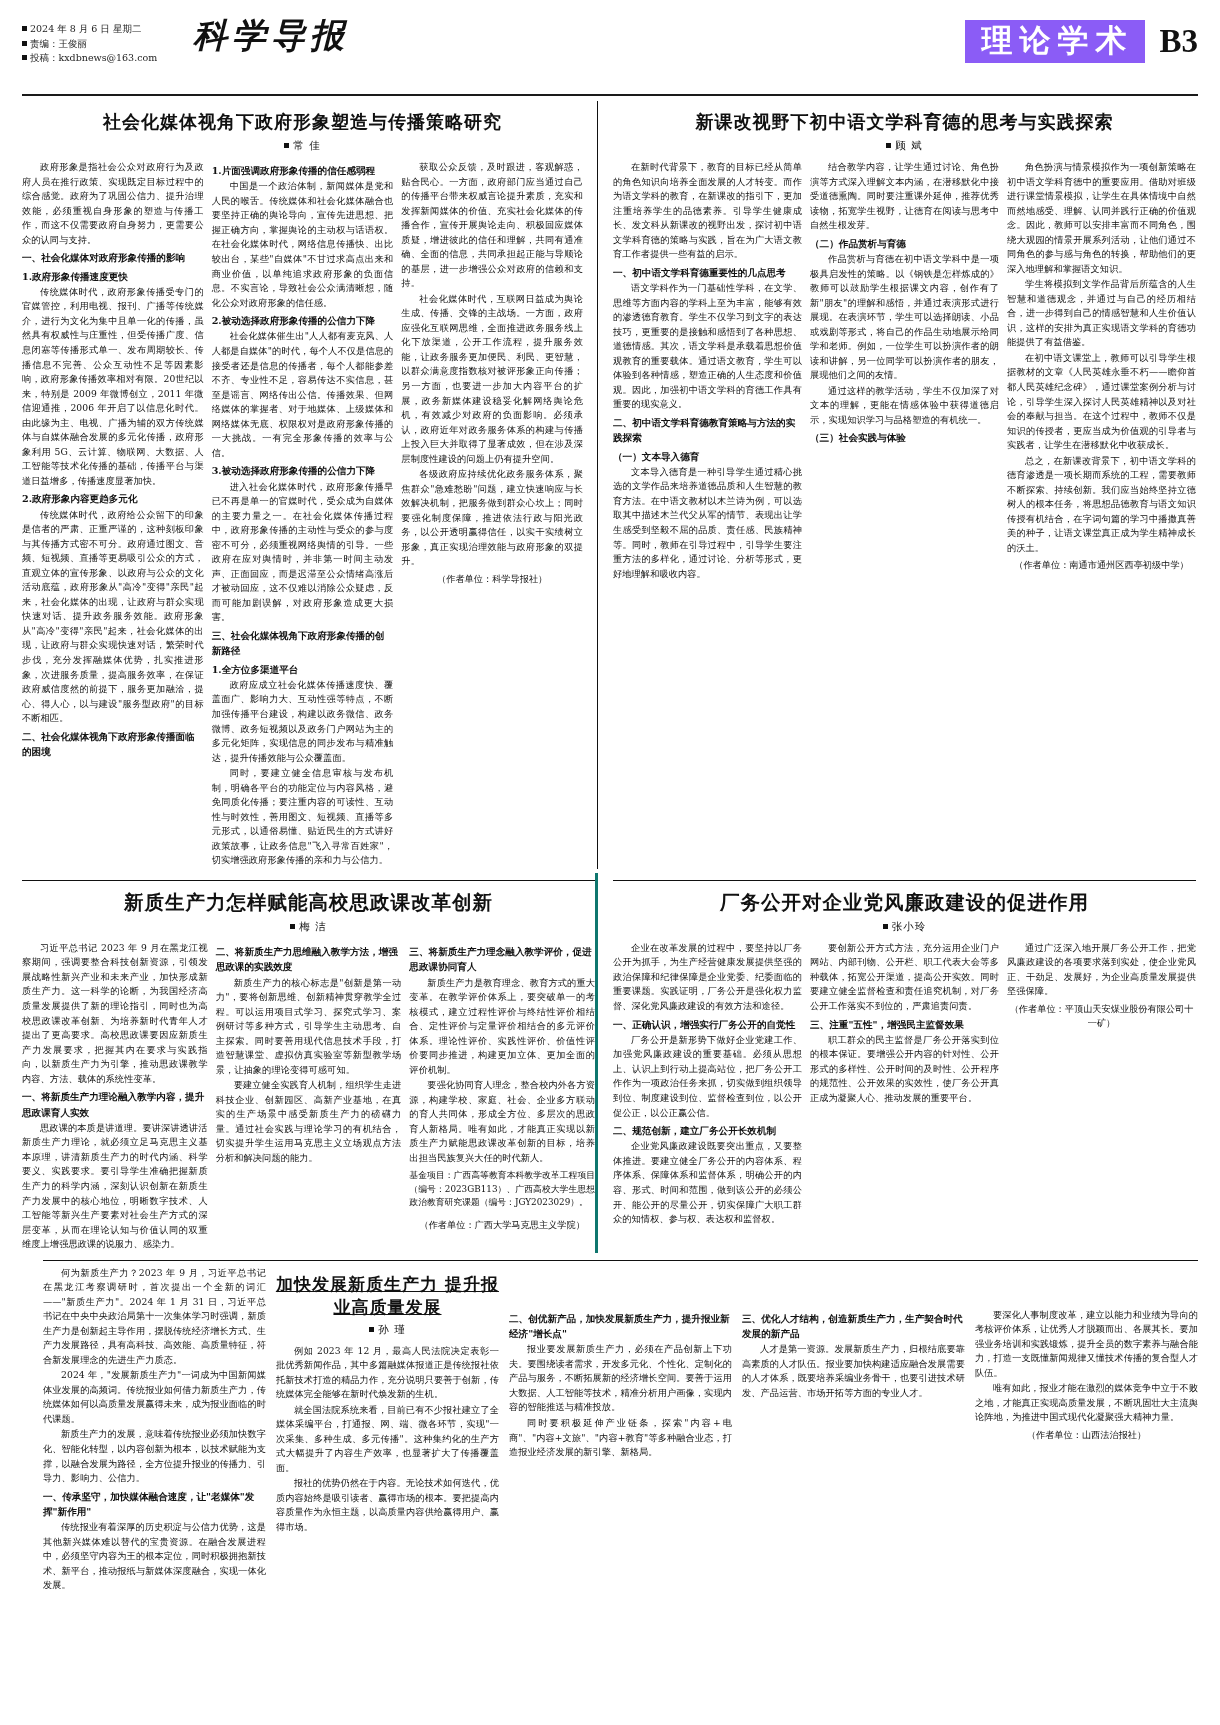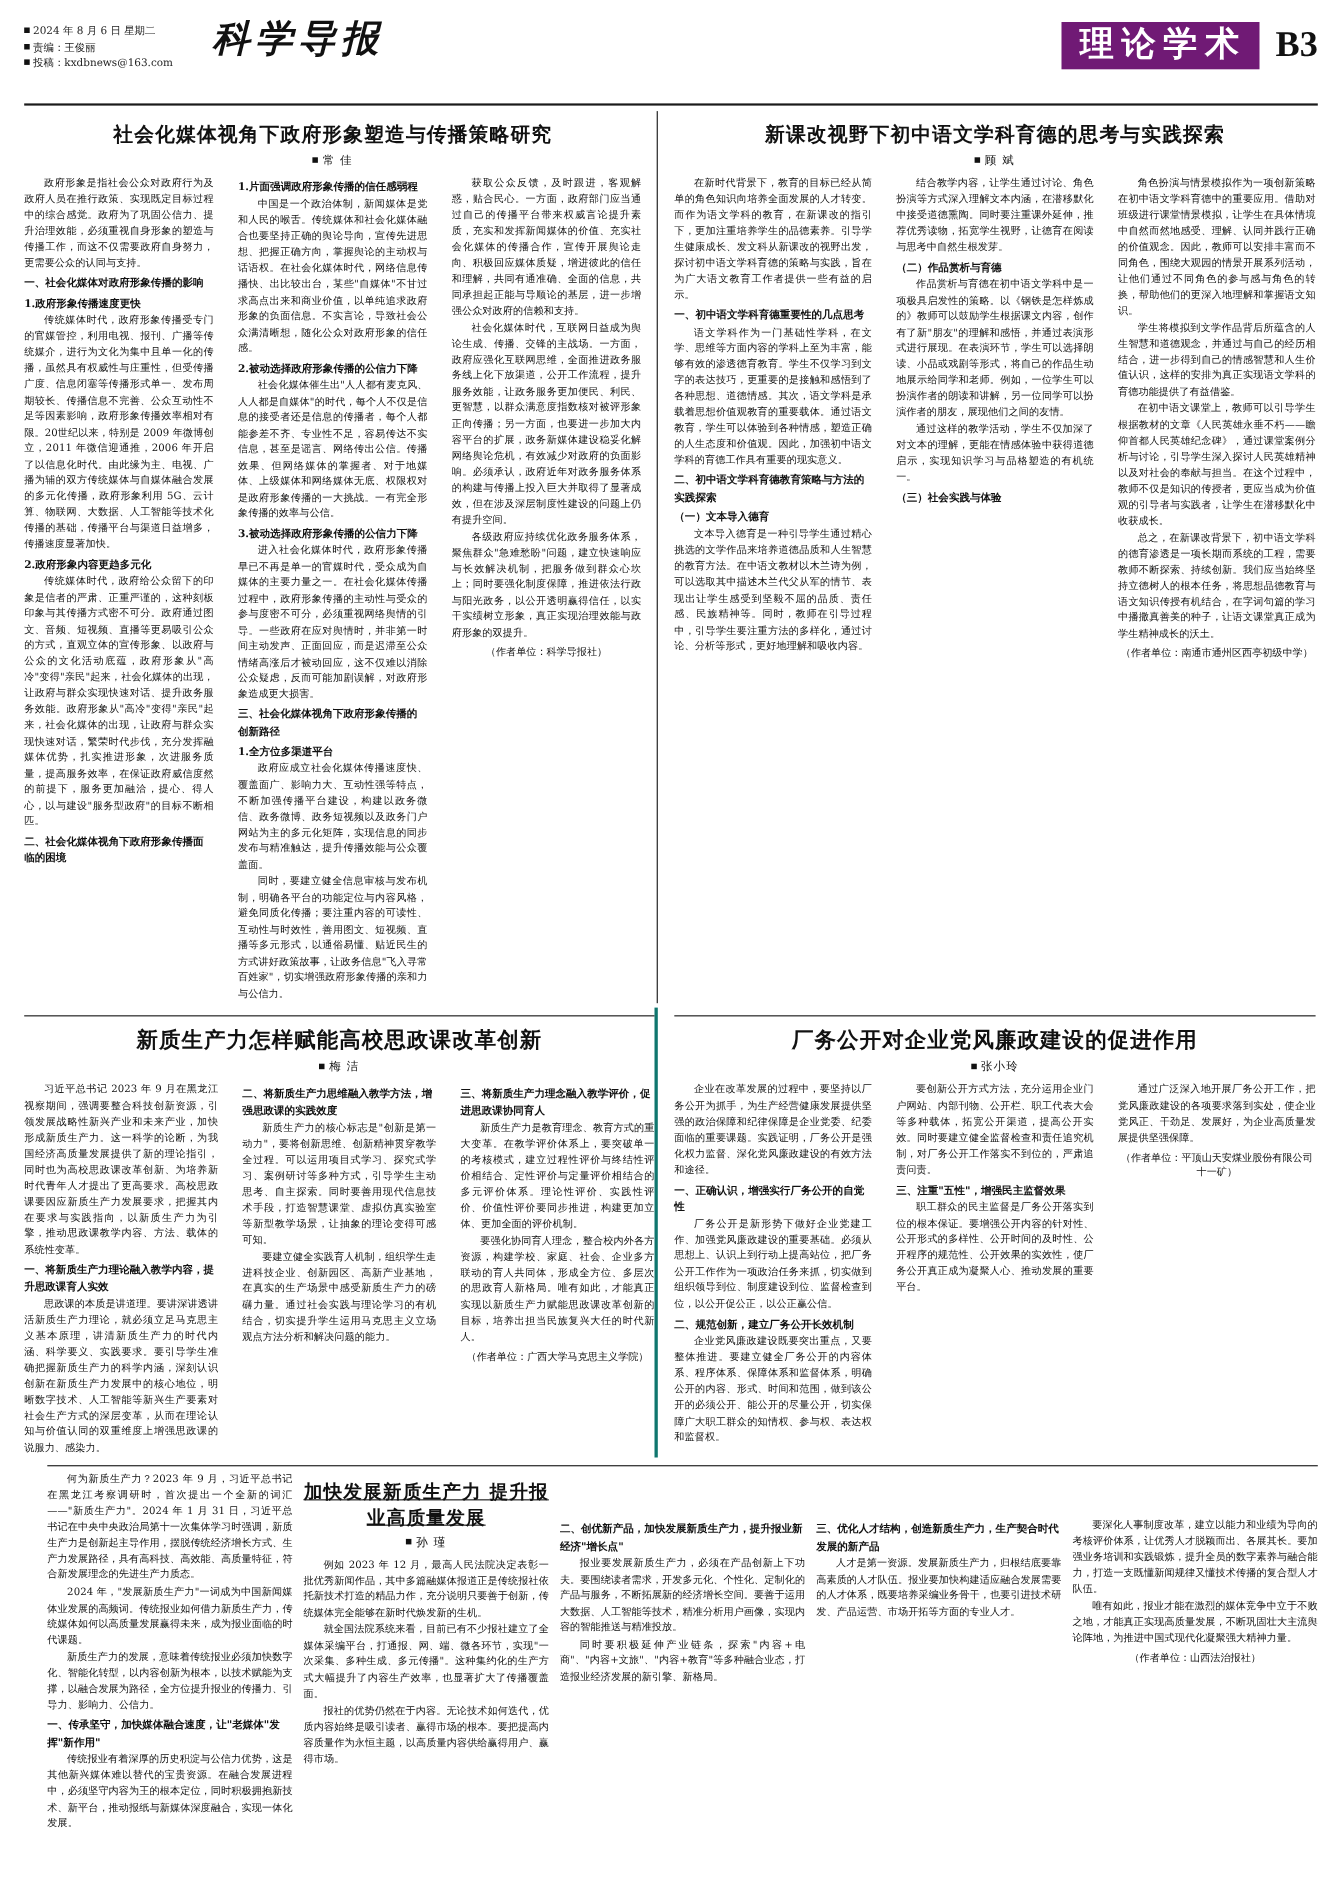--- a/index.html
+++ b/index.html
@@ -59,21 +59,21 @@
     color: #111;
     line-height: 1.1;
   }
   .mh-right {
     display: flex;
     align-items: center;
     gap: 14px;
     padding-top: 2px;
   }
   .section-plate {
-    background: #701a75;
+    background: #8b5cf6;
     color: #fff;
     font-size: 31px;
     font-weight: 700;
     letter-spacing: 7px;
     padding: 5px 12px 7px 16px;
     line-height: 1;
   }
   .page-no {
     font-size: 33px;
     font-weight: 700;
@@ -127,21 +127,21 @@
     text-align: center;
     margin-top: 3px;
     line-height: 1.5;
   }
   .rule-h { border: none; border-top: 1px solid #111; margin: 7px 0 5px; }
 
   
   .top-zone { display: flex; gap: 0; margin-top: 5px; }
   .top-left  { width: 576px; padding-right: 14px; border-right: 1px solid #111; }
   .top-right { width: 598px; padding-left: 15px; }
-  .cols3 { display: flex; gap: 22px; }
+  .cols3 { display: flex; gap: 8px; }
   .cols5 { display: flex; gap: 10px; }
   .col { flex: 1; min-width: 0; }
 
   .mid-zone { display: flex; margin-top: 4px; }
   .mid-left { width: 576px; border-right: 3px solid #0f766e; }
   .mid-right { width: 598px; padding-left: 15px; }
 
   .bottom-zone { margin-top: 4px; margin-left: 21px; }
 
   .funding {
@@ -258,20 +258,21 @@
         </div>
         <div class="col">
           <div class="sub-h">二、将新质生产力思维融入教学方法，增强思政课的实践效度</div>
           <p class="body">新质生产力的核心标志是"创新是第一动力"，要将创新思维、创新精神贯穿教学全过程。可以运用项目式学习、探究式学习、案例研讨等多种方式，引导学生主动思考、自主探索。同时要善用现代信息技术手段，打造智慧课堂、虚拟仿真实验室等新型教学场景，让抽象的理论变得可感可知。</p>
           <p class="body">要建立健全实践育人机制，组织学生走进科技企业、创新园区、高新产业基地，在真实的生产场景中感受新质生产力的磅礴力量。通过社会实践与理论学习的有机结合，切实提升学生运用马克思主义立场观点方法分析和解决问题的能力。</p>
         </div>
         <div class="col">
           <div class="sub-h">三、将新质生产力理念融入教学评价，促进思政课协同育人</div>
           <p class="body">新质生产力是教育理念、教育方式的重大变革。在教学评价体系上，要突破单一的考核模式，建立过程性评价与终结性评价相结合、定性评价与定量评价相结合的多元评价体系。理论性评价、实践性评价、价值性评价要同步推进，构建更加立体、更加全面的评价机制。</p>
           <p class="body">要强化协同育人理念，整合校内外各方资源，构建学校、家庭、社会、企业多方联动的育人共同体，形成全方位、多层次的思政育人新格局。唯有如此，才能真正实现以新质生产力赋能思政课改革创新的目标，培养出担当民族复兴大任的时代新人。</p>
+          <p class="funding">基金项目：广西高等教育本科教学改革工程项目（编号：2023GB113）、广西高校大学生思想政治教育研究课题（编号：JGY2023029）。</p>
           <div class="sig">（作者单位：广西大学马克思主义学院）</div>
         </div>
       </div>
     </div>
 
     <div class="mid-right">
       <hr class="rule-h">
       <div class="hl hl-lg">厂务公开对企业党风廉政建设的促进作用</div>
       <div class="byline">
         <span class="sqb">张小玲</span>

